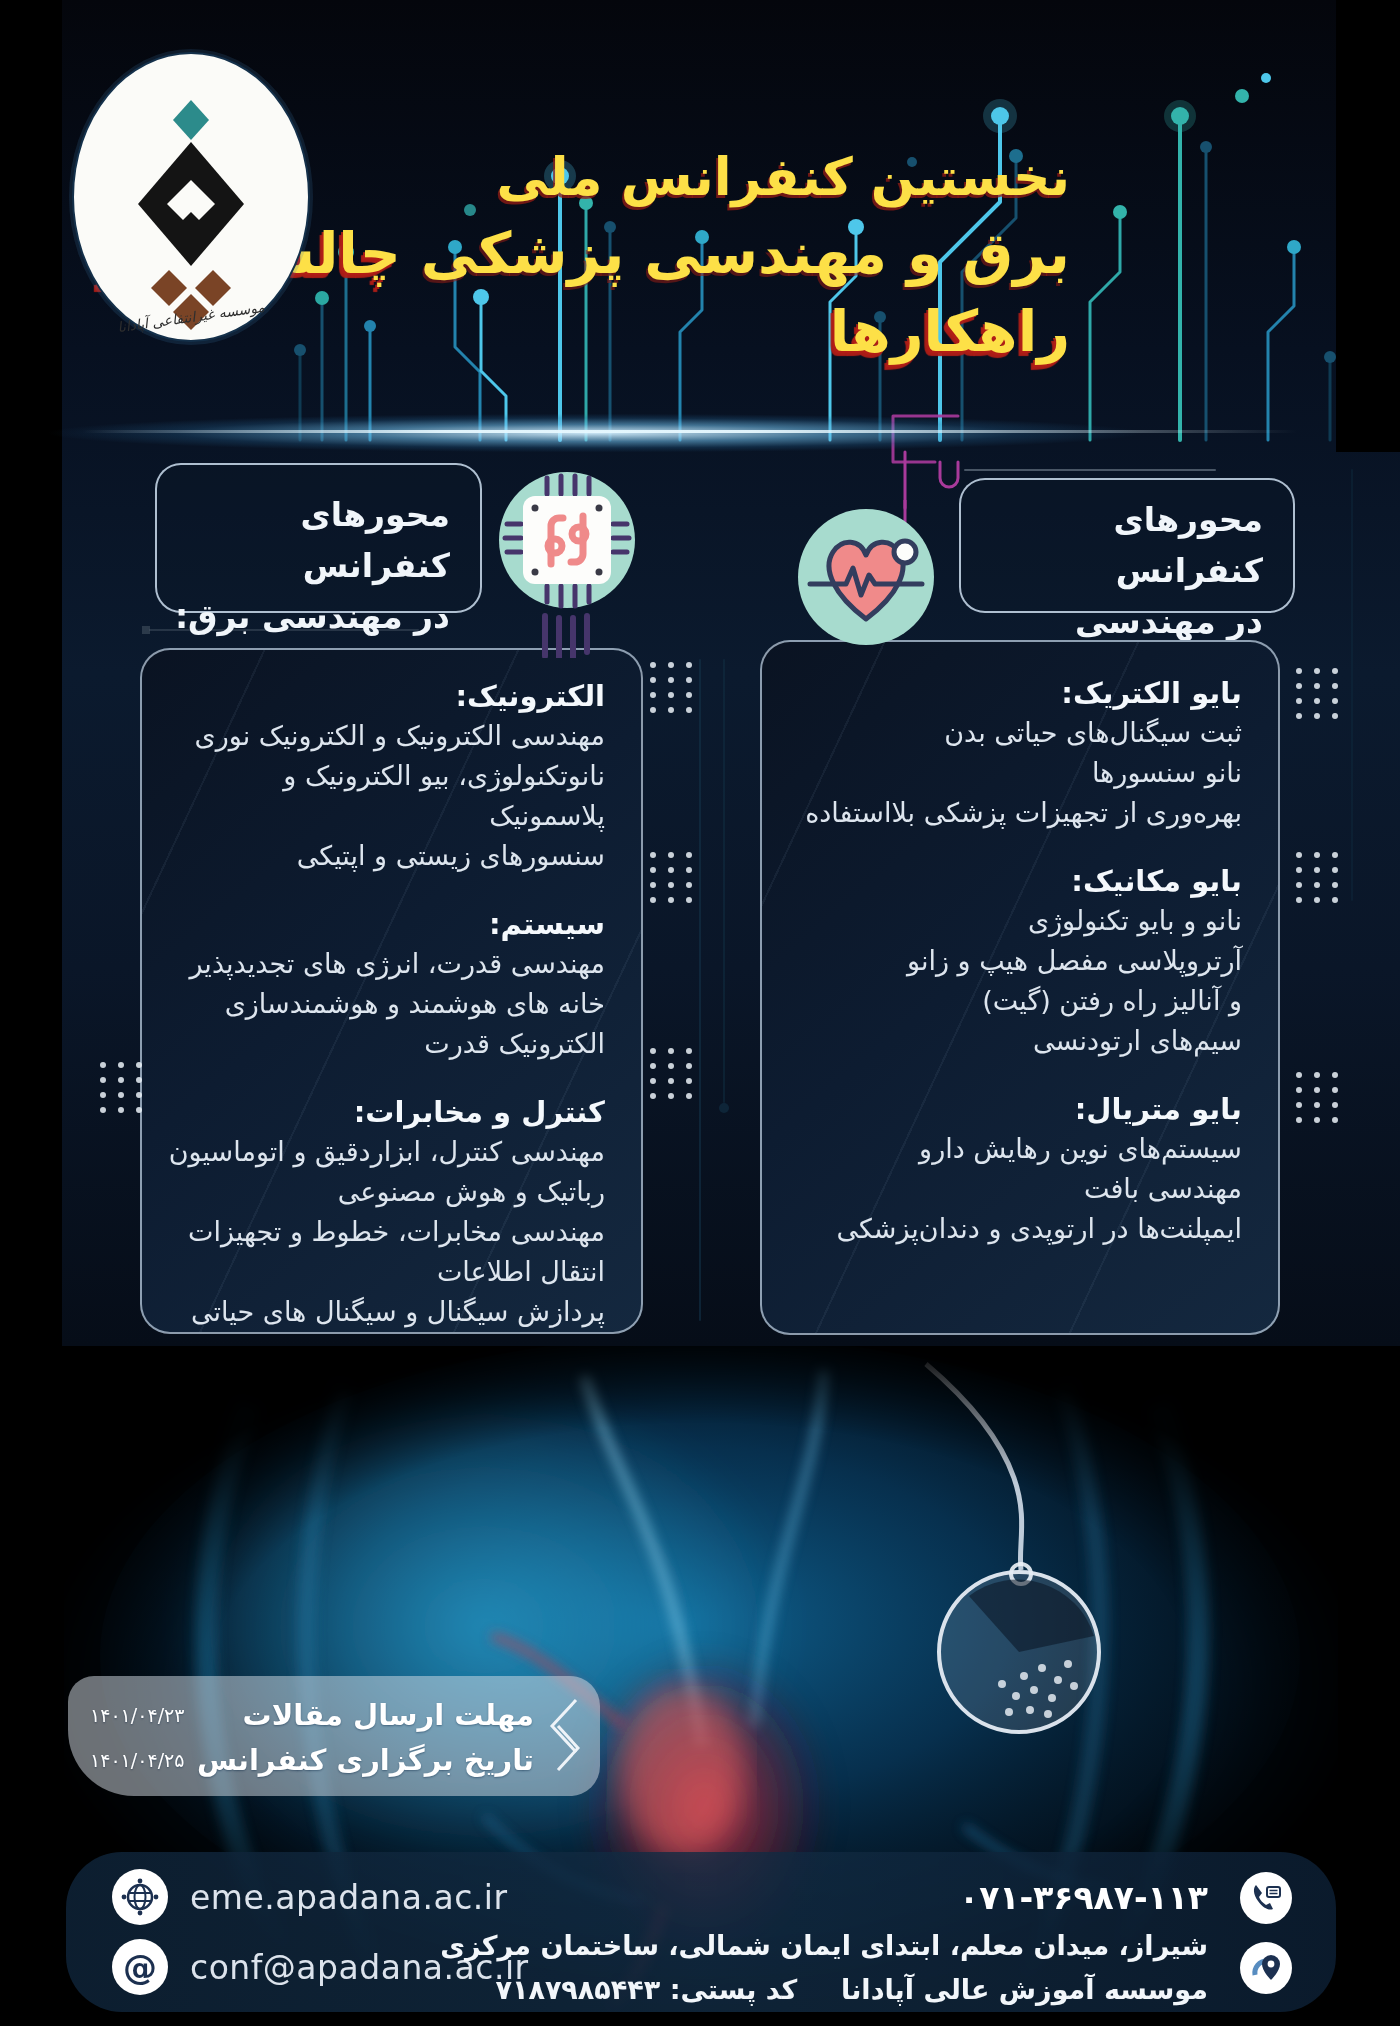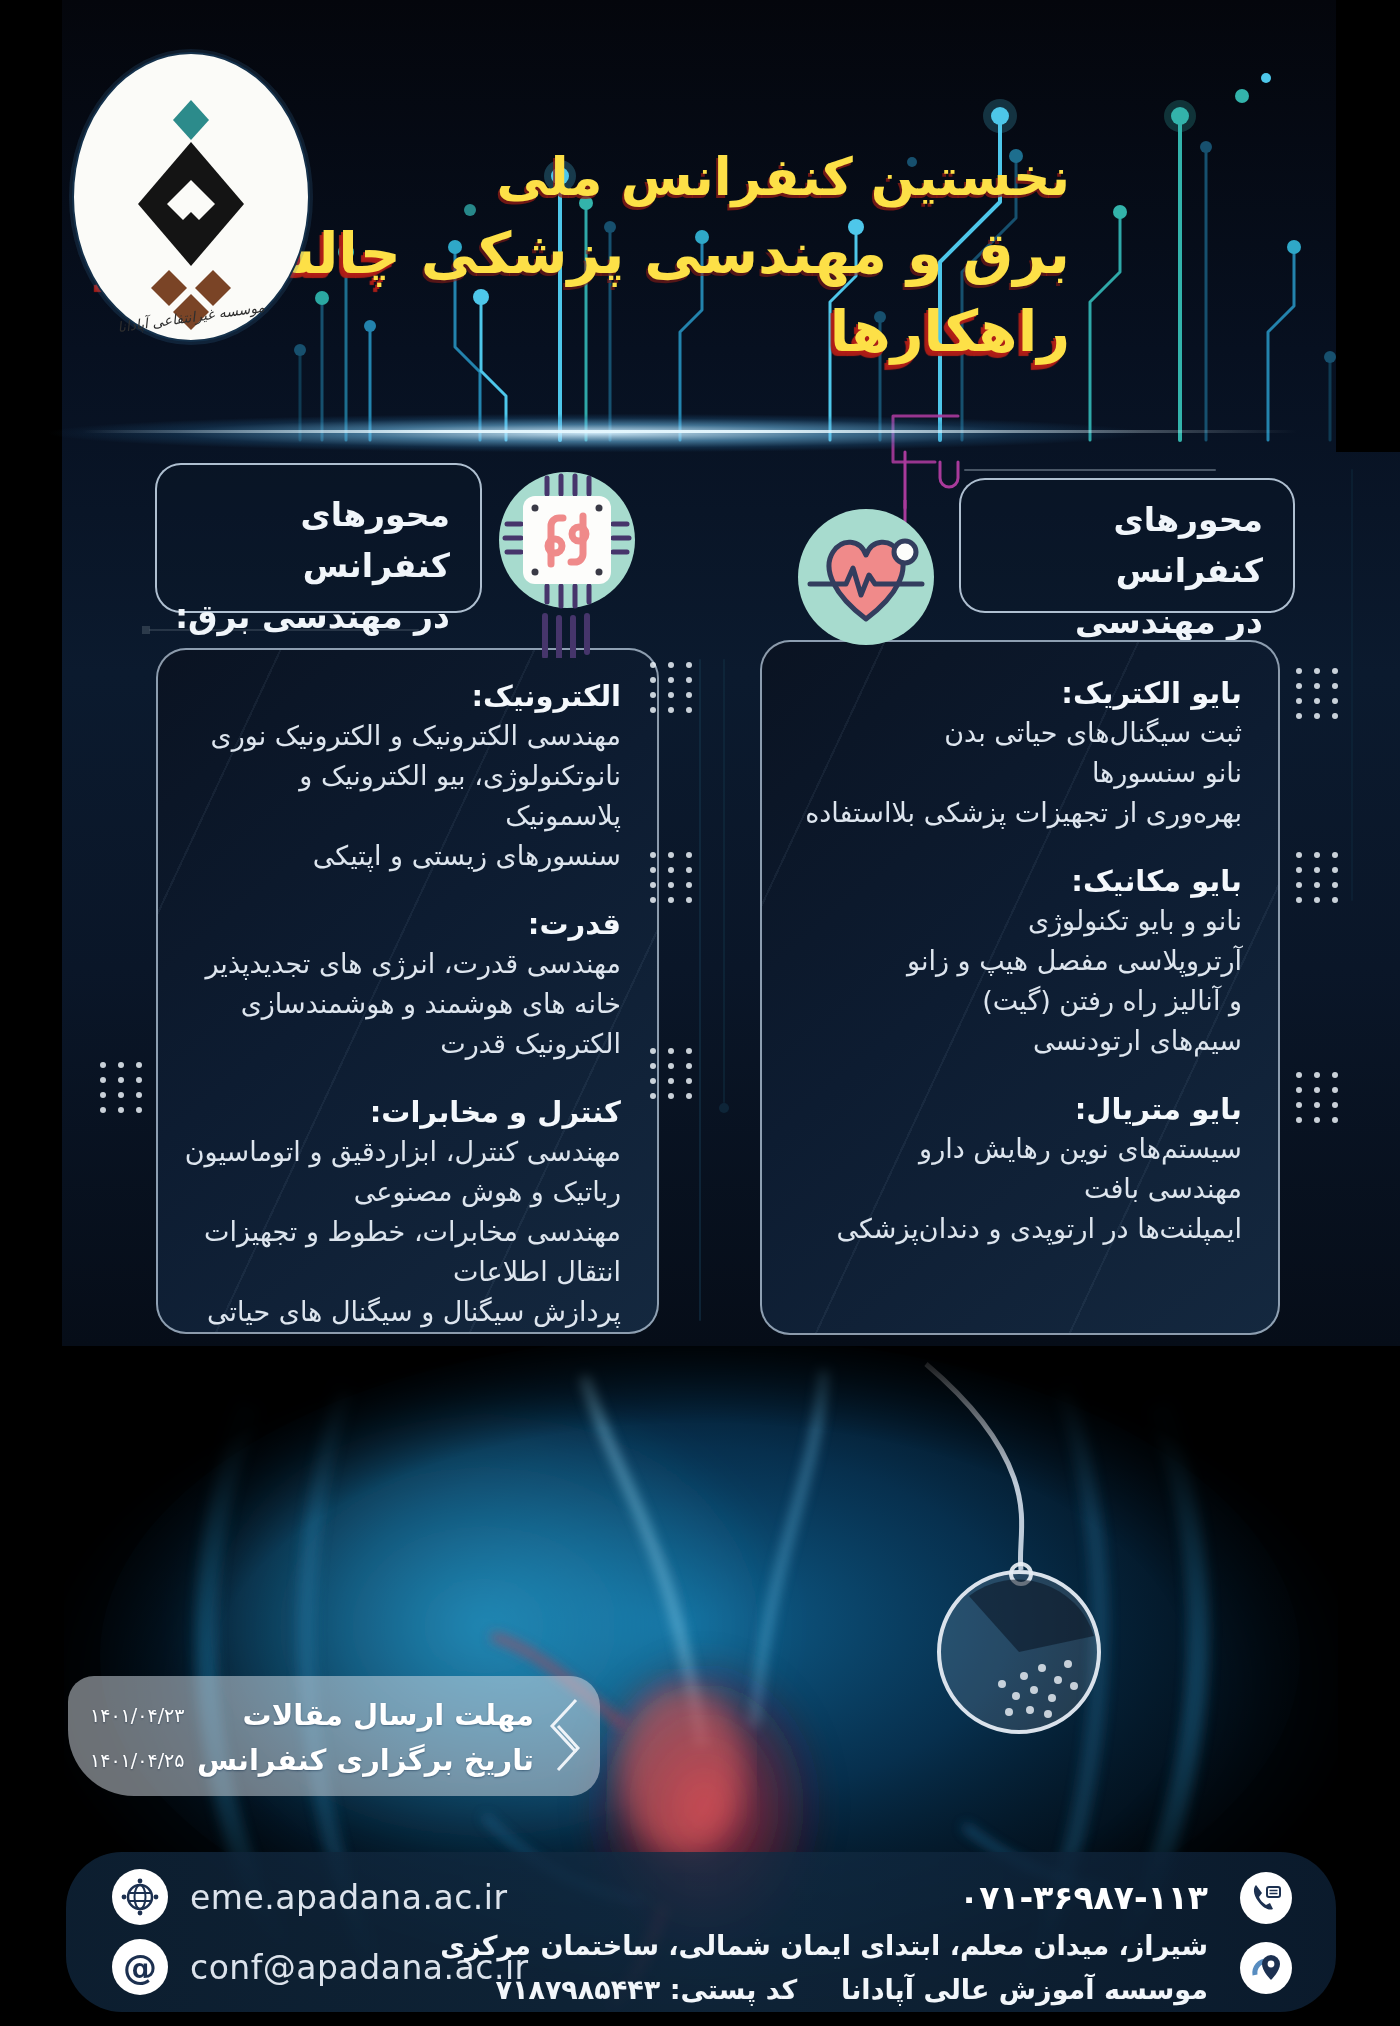--- a/index.html
+++ b/index.html
@@ -42,21 +42,21 @@
 
   .icon-wrap{z-index:5;}
 
   
   .panel{border:2px solid rgba(195,212,230,.7);border-radius:30px;z-index:4;direction:rtl;
          box-sizing:border-box;overflow:hidden;
          background:linear-gradient(140deg,#0a1322 0%,#0d1c31 45%,#14283f 100%);}
   .panel::before{content:'';position:absolute;inset:0;
          background:repeating-linear-gradient(115deg, transparent 0 110px,
                     rgba(160,190,220,.07) 110px 112px, transparent 112px 230px);}
-  .panel-left{left:156px;top:648px;width:503px;height:686px;padding:26px 36px 8px 20px;}
+  .panel-left{left:140px;top:648px;width:503px;height:686px;padding:26px 36px 8px 20px;}
   .panel-right{left:760px;top:640px;width:520px;height:695px;padding:31px 36px 0 20px;}
   .sec{margin-bottom:28px;position:relative;}
   .sec-h{font-size:29px;font-weight:700;color:#f4f8fc;line-height:40px;}
   .sec-i{font-size:27px;color:#dde5ee;line-height:40px;}
 
   
   .dot-grid{display:grid;grid-template-columns:repeat(3,6px);gap:9px 12px;z-index:4;}
   .dot-grid i{width:6px;height:6px;border-radius:50%;background:rgba(235,242,248,.85);}
 
   
@@ -244,21 +244,21 @@
   </div>
 
   <div class="abs panel panel-left">
     <div class="sec">
       <div class="sec-h">الکترونیک:</div>
       <div class="sec-i">مهندسی الکترونیک و الکترونیک نوری</div>
       <div class="sec-i">نانوتکنولوژی، بیو الکترونیک و پلاسمونیک</div>
       <div class="sec-i">سنسورهای زیستی و اپتیکی</div>
     </div>
     <div class="sec">
-      <div class="sec-h">قدرت:</div>
+      <div class="sec-h">سیستم:</div>
       <div class="sec-i">مهندسی قدرت، انرژی های تجدیدپذیر</div>
       <div class="sec-i">خانه های هوشمند و هوشمندسازی</div>
       <div class="sec-i">الکترونیک قدرت</div>
     </div>
     <div class="sec">
       <div class="sec-h">کنترل و مخابرات:</div>
       <div class="sec-i">مهندسی کنترل، ابزاردقیق و اتوماسیون</div>
       <div class="sec-i">رباتیک و هوش مصنوعی</div>
       <div class="sec-i">مهندسی مخابرات، خطوط و تجهیزات</div>
       <div class="sec-i">انتقال اطلاعات</div>

